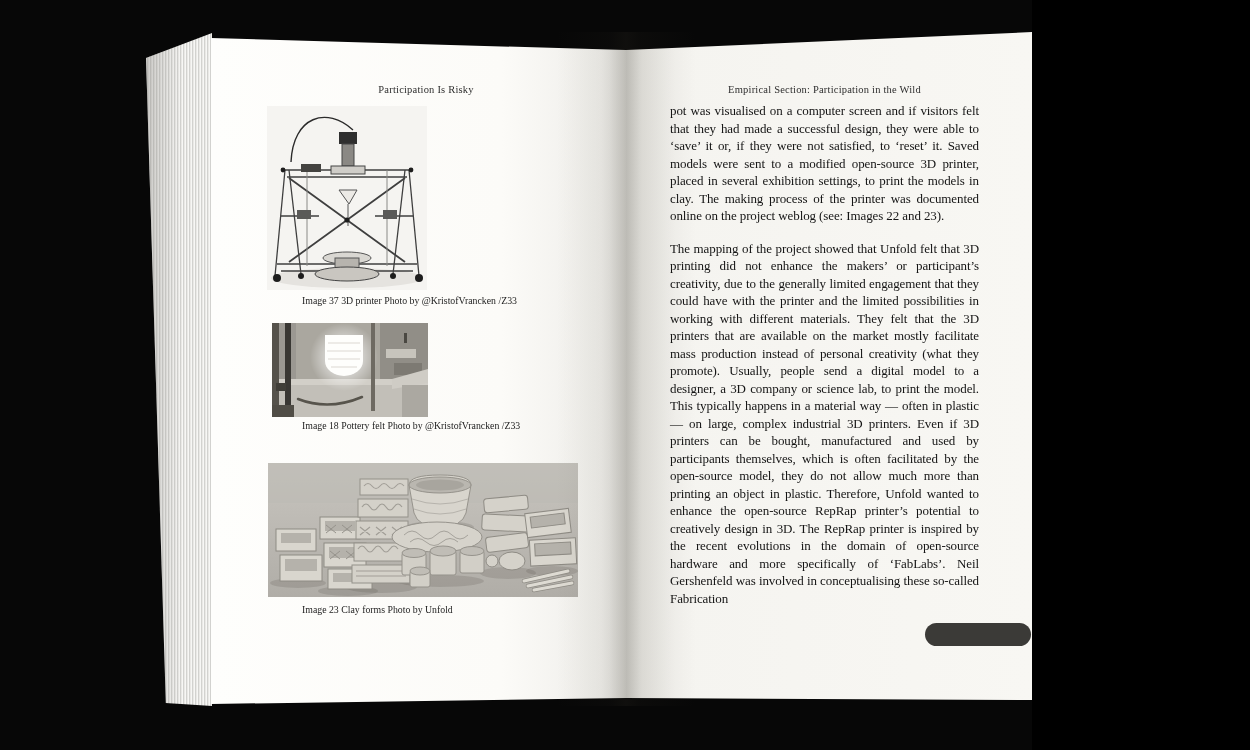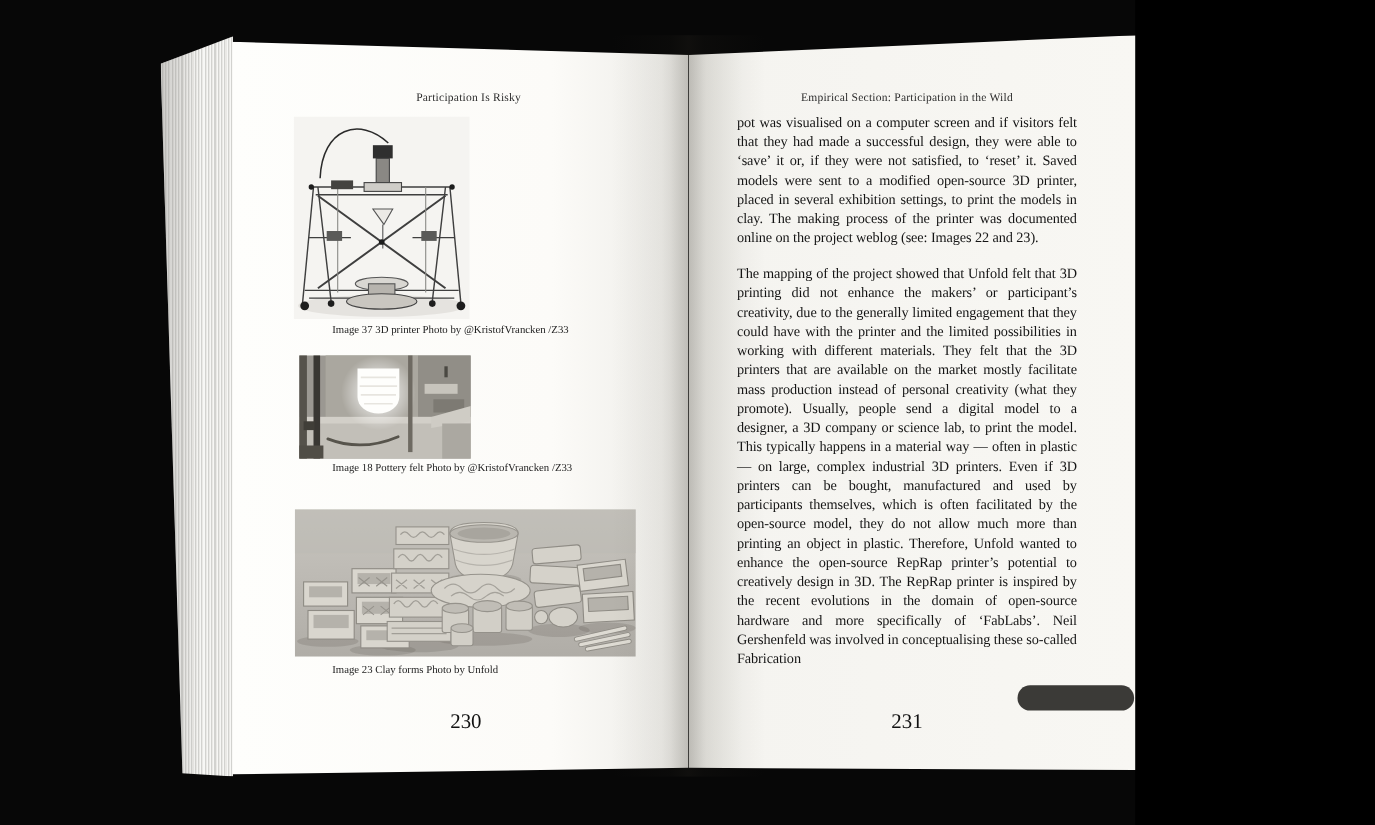--- a/index.html
+++ b/index.html
@@ -255,32 +255,30 @@
         <path d="M256 118 L300 108 M260 123 L303 114 M266 127 L304 120" stroke="#8f8c85" stroke-width="4.5" stroke-linecap="round" fill="none"></path>
         <path d="M256 118 L300 108 M260 123 L303 114 M266 127 L304 120" stroke="#dedbd3" stroke-width="3" stroke-linecap="round" fill="none"></path>
       </svg>
     </div>
     <div class="caption cap-3">
       <span>Image 23</span>
       <b>Clay forms</b>
       <span>Photo by Unfold</span>
     </div>
 
-    <div class="page-num">230</div>
   </div>
 
   <div class="page page-right">
 
     <div class="running-head">Empirical Section: Participation in the Wild</div>
 
     <div class="body-text">
       <p>pot was visualised on a computer screen and if visitors felt that they had made a successful design, they were able to ‘save’ it or, if they were not satisfied, to ‘reset’ it. Saved models were sent to a modified open-source 3D printer, placed in several exhibition settings, to print the models in clay. The making process of the printer was documented online on the project weblog (see: Images 22 and 23).</p>
       <p>The mapping of the project showed that Unfold felt that 3D printing did not enhance the makers’ or participant’s creativity, due to the generally limited engagement that they could have with the printer and the limited possibilities in working with different materials. They felt that the 3D printers that are available on the market mostly facilitate mass production instead of personal creativity (what they promote). Usually, people send a digital model to a designer, a 3D company or science lab, to print the model. This typically happens in a material way — often in plastic — on large, complex industrial 3D printers. Even if 3D printers can be bought, manufactured and used by participants themselves, which is often facilitated by the open-source model, they do not allow much more than printing an object in plastic. Therefore, Unfold wanted to enhance the open-source RepRap printer’s potential to creatively design in 3D. The RepRap printer is inspired by the recent evolutions in the domain of open-source hardware and more specifically of ‘FabLabs’. Neil Gershenfeld was involved in conceptualising these so-called Fabrication</p>
     </div>
 
     <div class="redaction-bar" style="background: rgb(59, 58, 55);"></div>
 
-    <div class="page-num">231</div>
   </div>
 
   <div class="gutter-shadow"></div>
 
 </div>
 
 </body></html>

